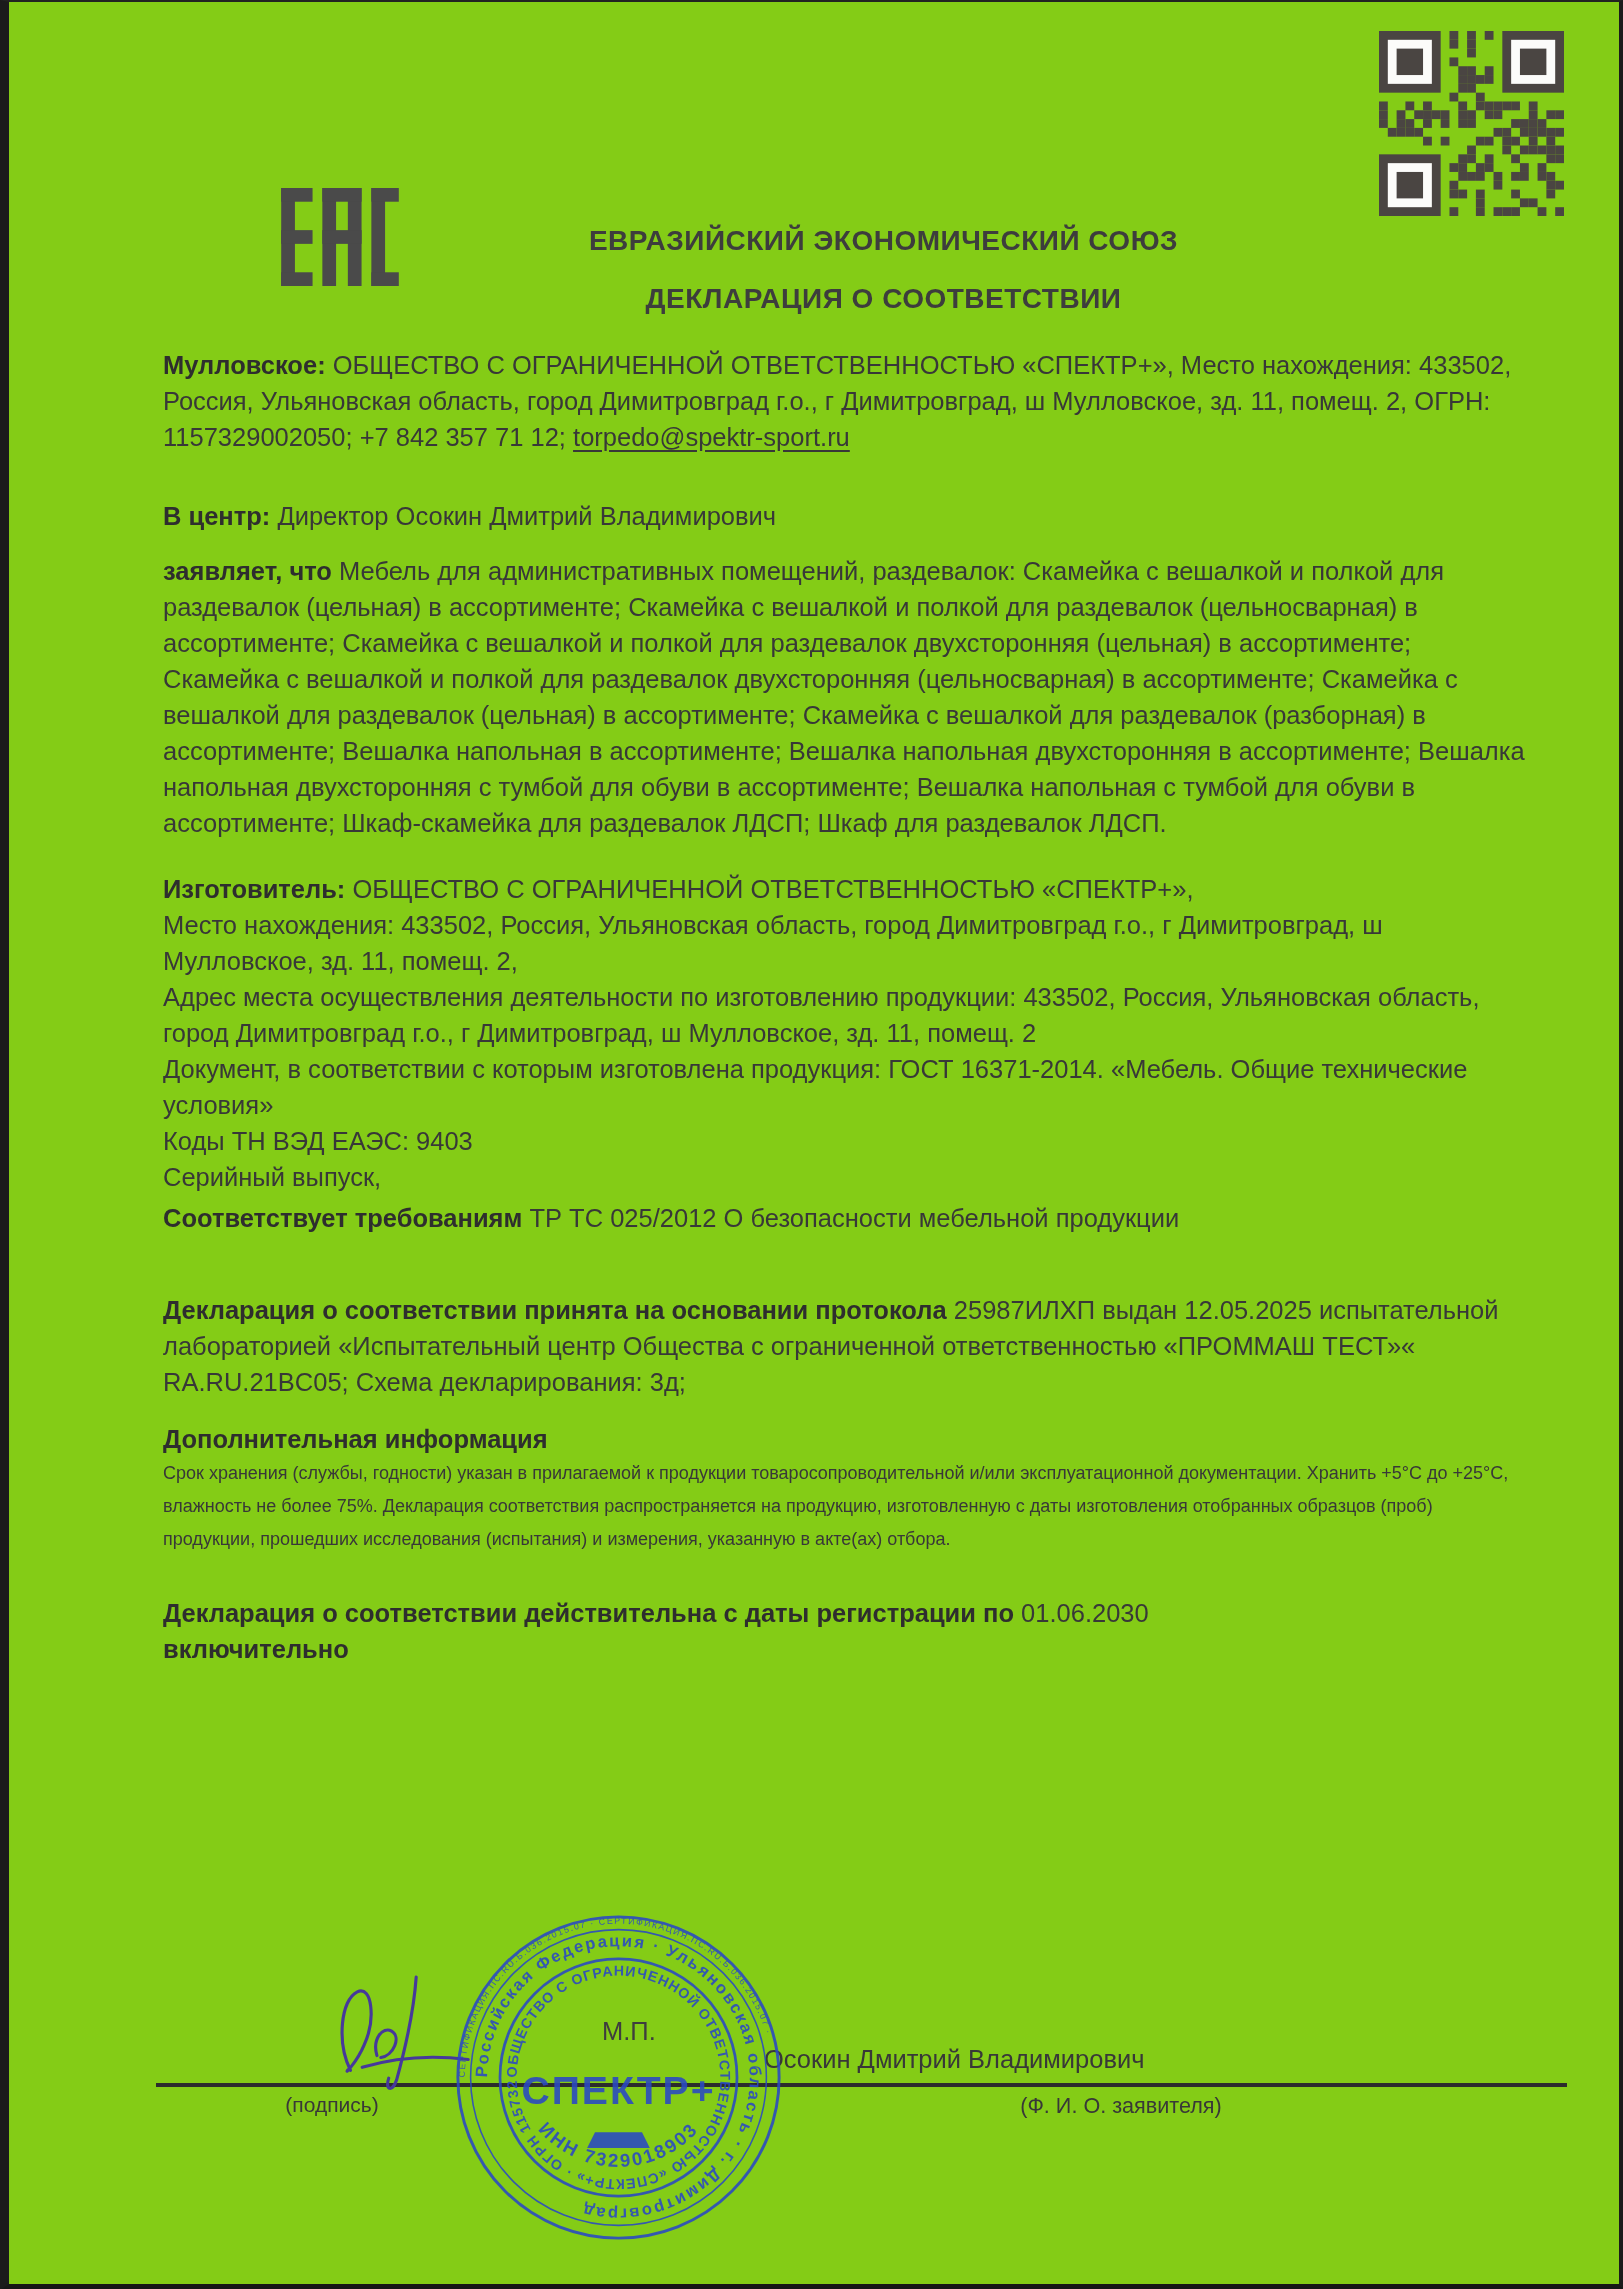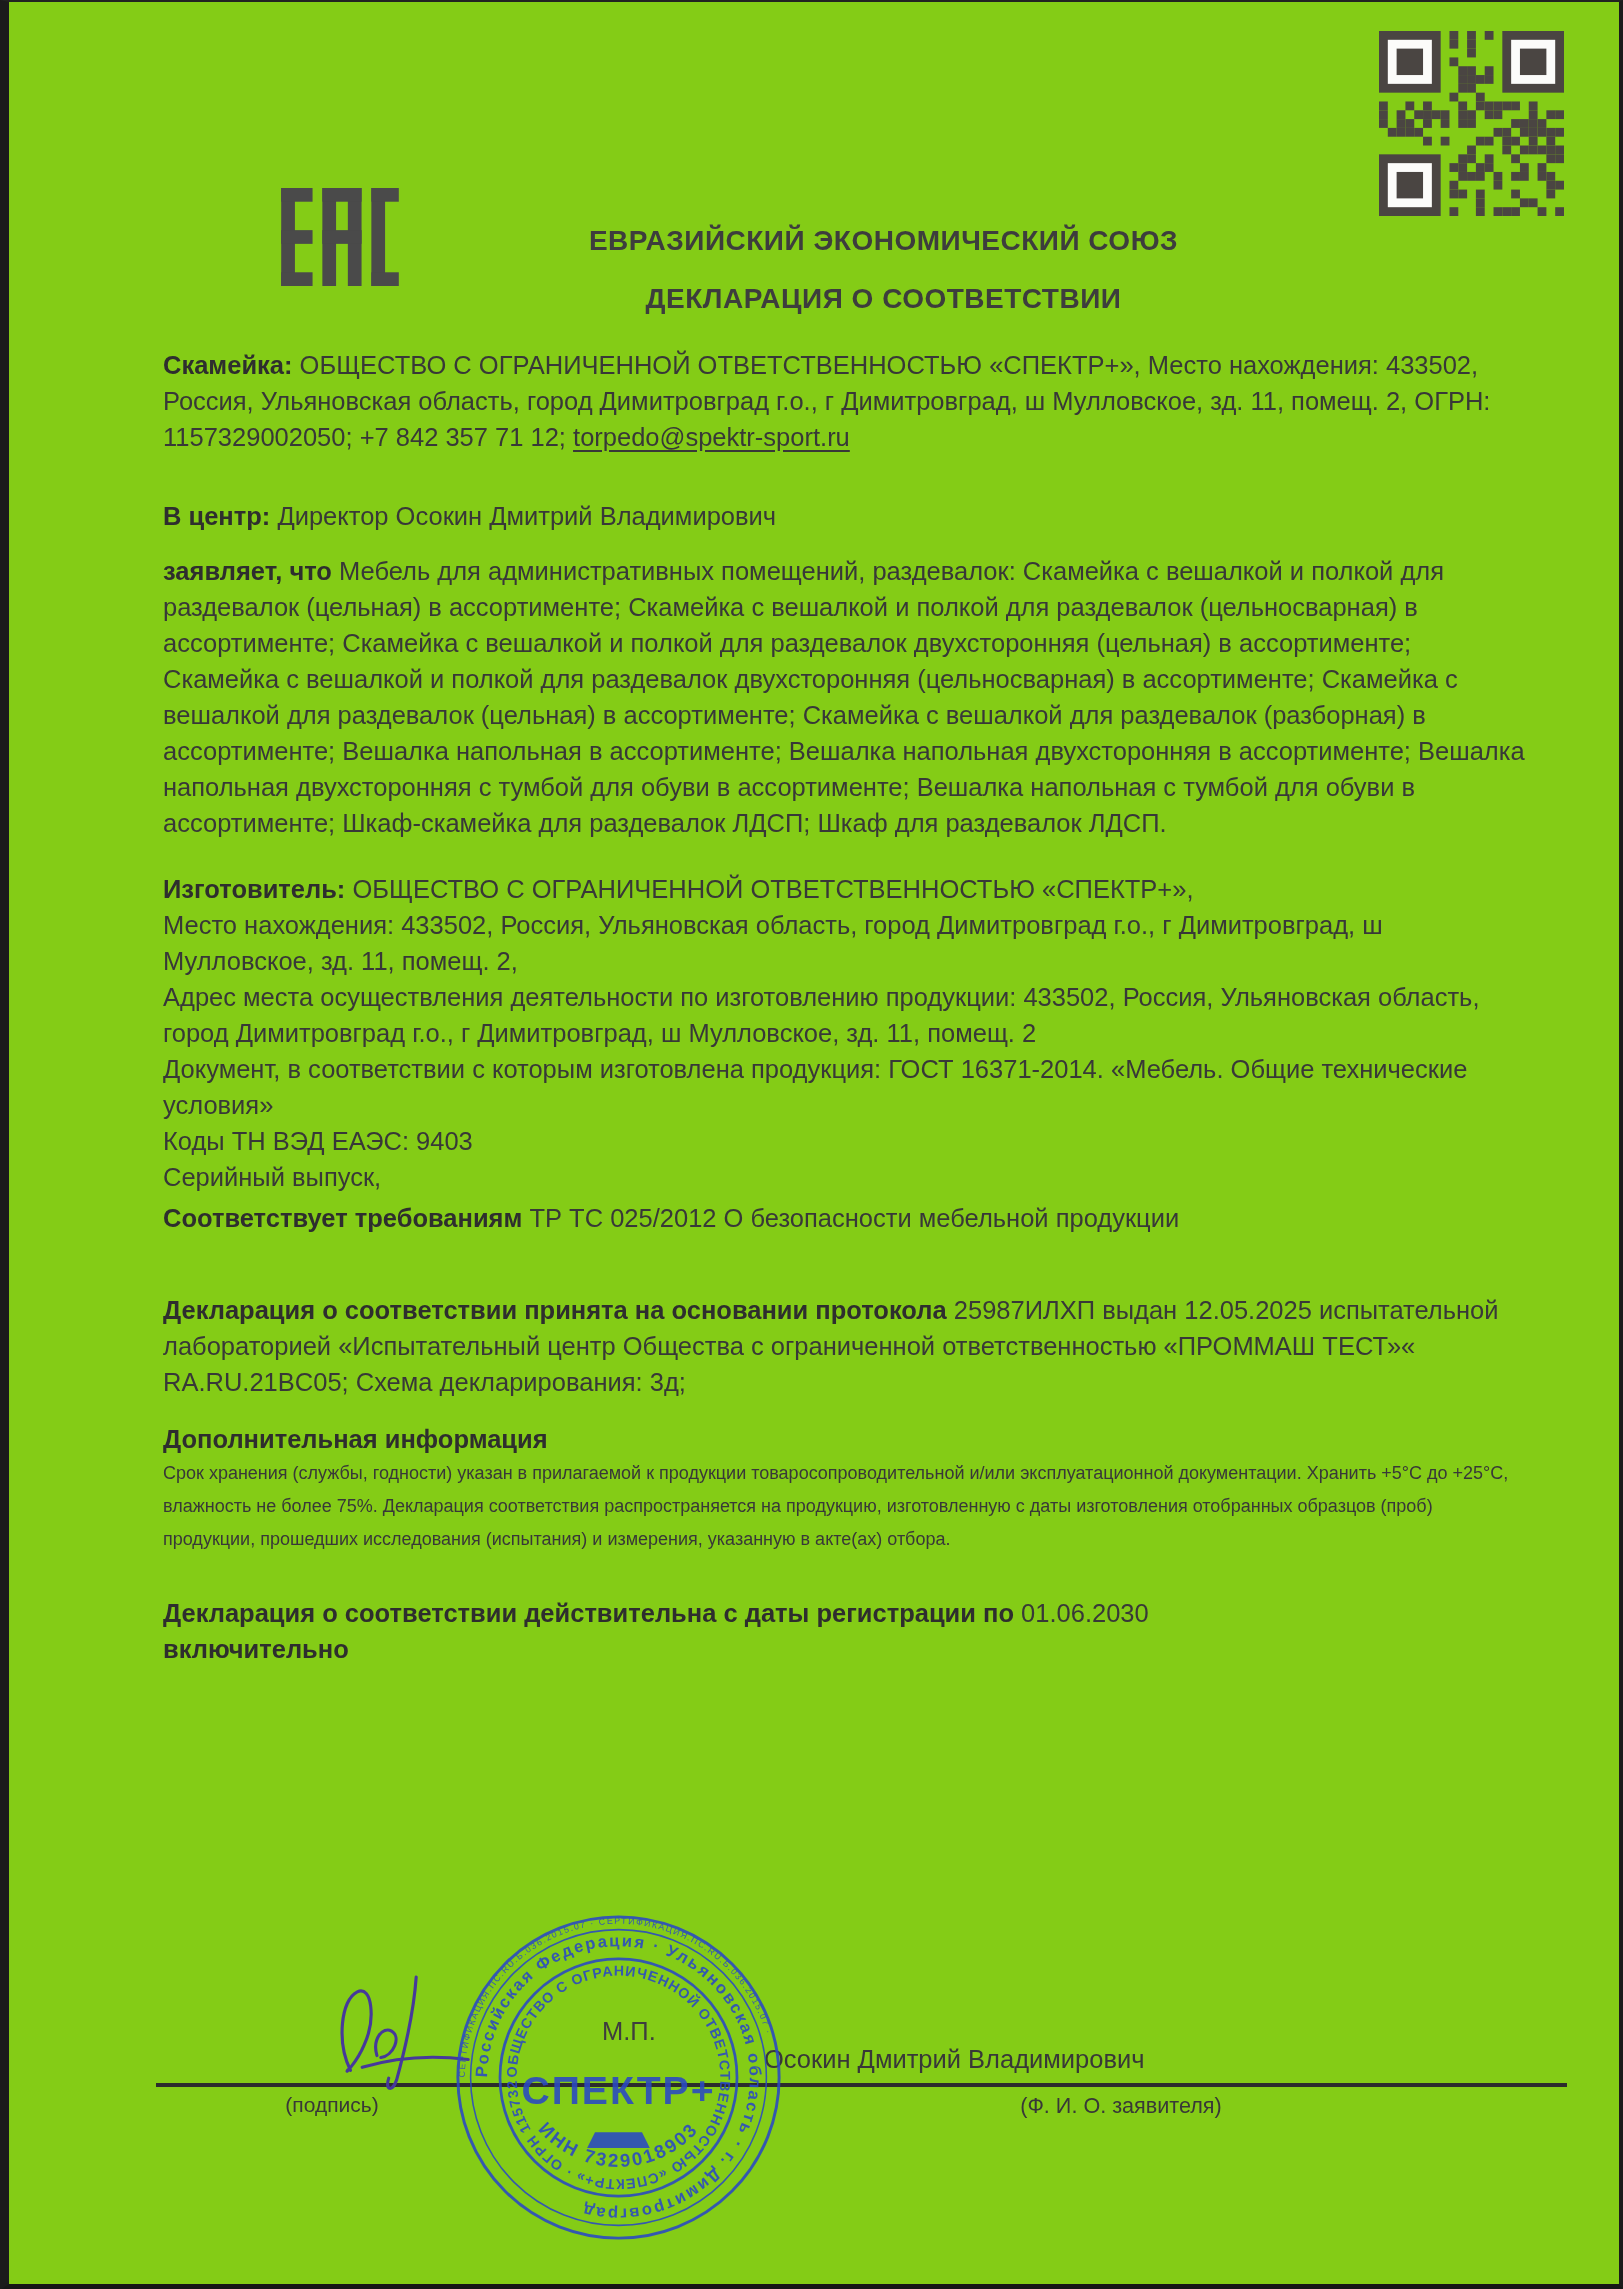--- a/index.html
+++ b/index.html
@@ -200,21 +200,21 @@
     </g>
   </svg>
 
   <div class="abs titles">
     <div class="title">ЕВРАЗИЙСКИЙ ЭКОНОМИЧЕСКИЙ СОЮЗ</div>
     <div class="title">ДЕКЛАРАЦИЯ О СООТВЕТСТВИИ</div>
   </div>
 
   <div class="abs content">
 
-    <p class="p-applicant"><b>Скамейка:</b><span> ОБЩЕСТВО С ОГРАНИЧЕННОЙ ОТВЕТСТВЕННОСТЬЮ «СПЕКТР+», Место нахождения: 433502, Россия, Ульяновская область, город Димитровград г.о., г Димитровград, ш Мулловское, зд. 11, помещ. 2, ОГРН: 1157329002050; +7 842 357 71 12; </span><span class="email">torpedo@spektr-sport.ru</span></p>
+    <p class="p-applicant"><b>Мулловское:</b><span> ОБЩЕСТВО С ОГРАНИЧЕННОЙ ОТВЕТСТВЕННОСТЬЮ «СПЕКТР+», Место нахождения: 433502, Россия, Ульяновская область, город Димитровград г.о., г Димитровград, ш Мулловское, зд. 11, помещ. 2, ОГРН: 1157329002050; +7 842 357 71 12; </span><span class="email">torpedo@spektr-sport.ru</span></p>
 
     <p class="p-person"><b>В центр:</b><span> Директор Осокин Дмитрий Владимирович</span></p>
 
     <p class="p-declares"><b>заявляет, что</b><span> Мебель для административных помещений, раздевалок: Скамейка с вешалкой и полкой для раздевалок (цельная) в ассортименте; Скамейка с вешалкой и полкой для раздевалок (цельносварная) в ассортименте; Скамейка с вешалкой и полкой для раздевалок двухсторонняя (цельная) в ассортименте; Скамейка с вешалкой и полкой для раздевалок двухсторонняя (цельносварная) в ассортименте; Скамейка с вешалкой для раздевалок (цельная) в ассортименте; Скамейка с вешалкой для раздевалок (разборная) в ассортименте; Вешалка напольная в ассортименте; Вешалка напольная двухсторонняя в ассортименте; Вешалка напольная двухсторонняя с тумбой для обуви в ассортименте; Вешалка напольная с тумбой для обуви в ассортименте; Шкаф-скамейка для раздевалок ЛДСП; Шкаф для раздевалок ЛДСП.</span></p>
 
     <p class="p-manufacturer"><b>Изготовитель:</b><span class="pre"> ОБЩЕСТВО С ОГРАНИЧЕННОЙ ОТВЕТСТВЕННОСТЬЮ «СПЕКТР+»,
 Место нахождения: 433502, Россия, Ульяновская область, город Димитровград г.о., г Димитровград, ш Мулловское, зд. 11, помещ. 2,
 Адрес места осуществления деятельности по изготовлению продукции: 433502, Россия, Ульяновская область, город Димитровград г.о., г Димитровград, ш Мулловское, зд. 11, помещ. 2
 Документ, в соответствии с которым изготовлена продукция: ГОСТ 16371-2014. «Мебель. Общие технические условия»
 Коды ТН ВЭД ЕАЭС: 9403

